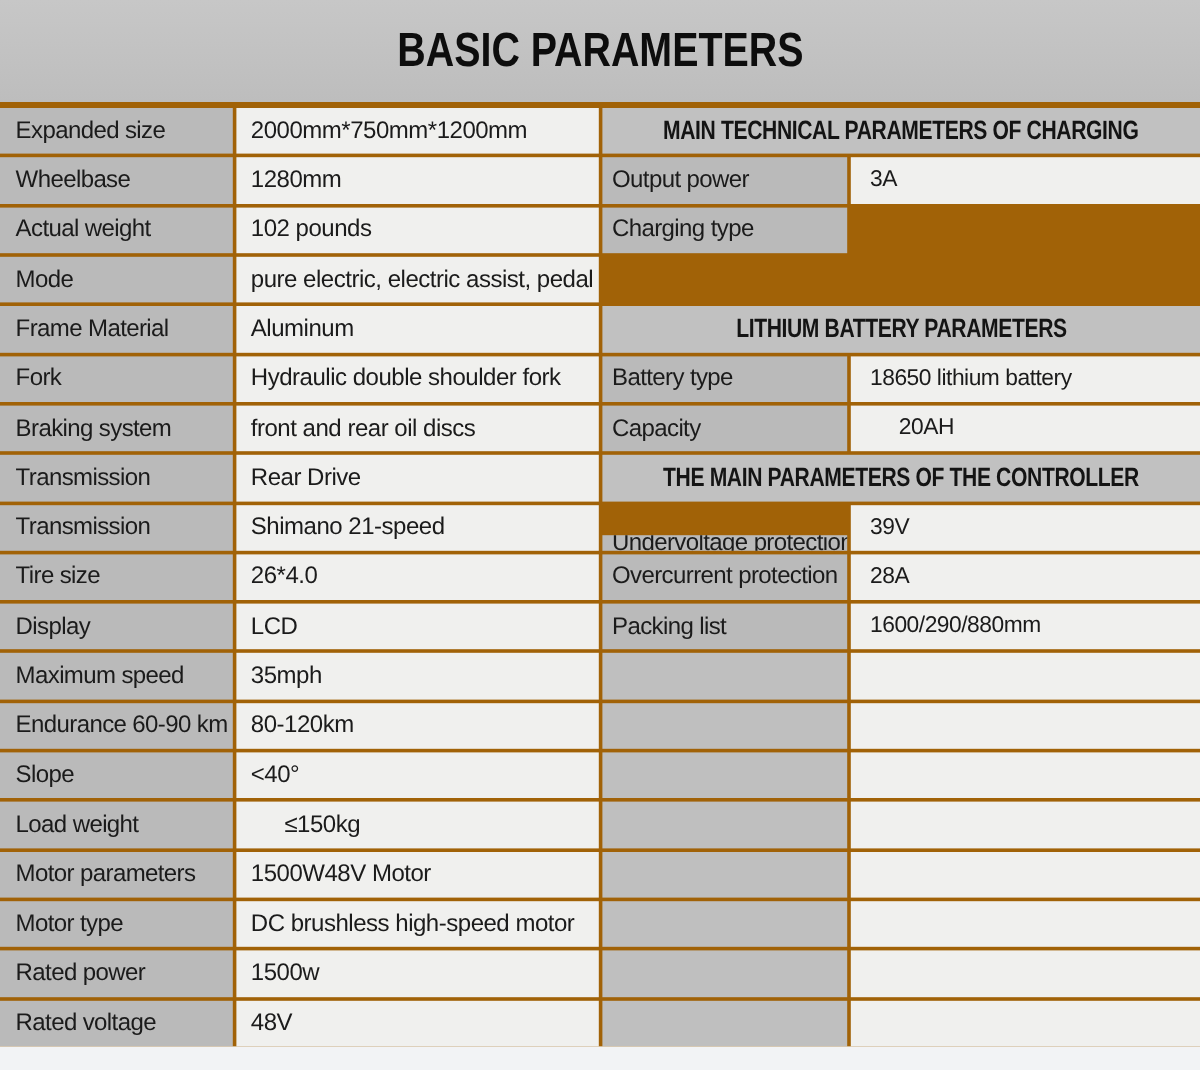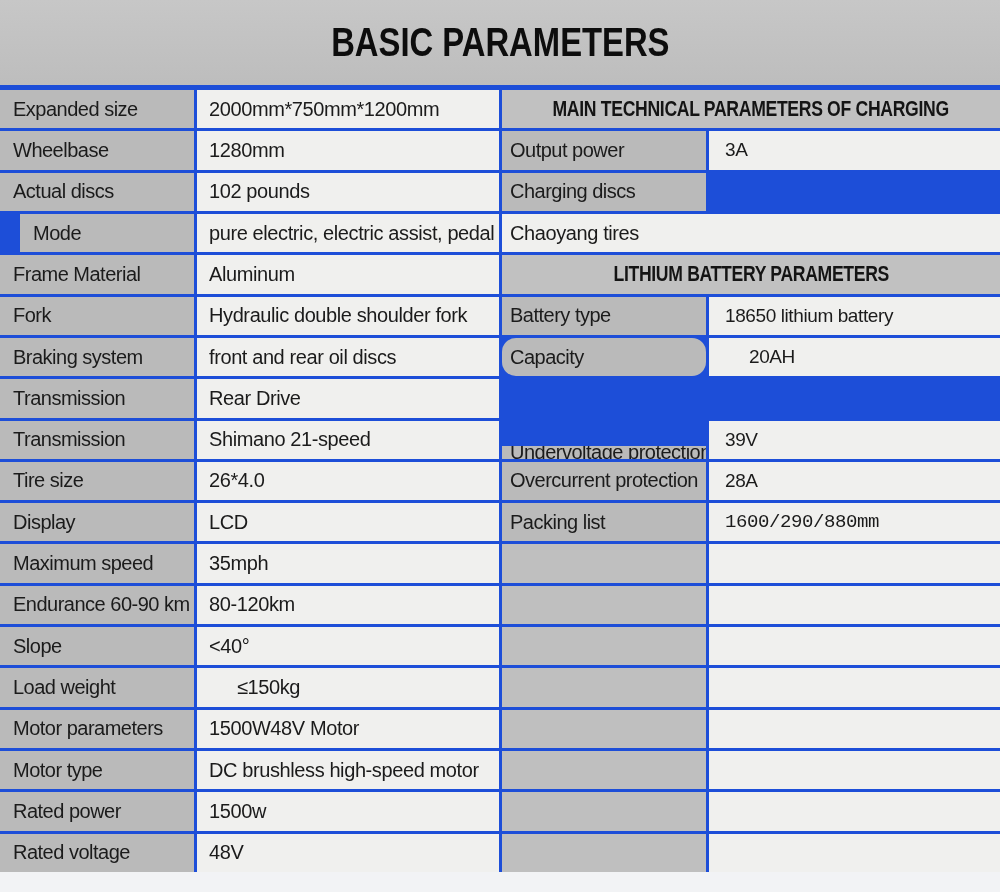--- a/index.html
+++ b/index.html
@@ -1,17 +1,17 @@
 <!DOCTYPE html>
 <html><head>
 <meta charset="utf-8">
 <style>
   html,body{margin:0;padding:0;background:#fff;}
   .page{
-    position:relative;width:1000px;height:892px;background:#1d4ed8;
+    position:relative;width:1000px;height:892px;background:#a16207;
     font-family:"Liberation Sans",sans-serif;color:#1b1b1b;overflow:hidden;
   }
   .title-band{
     position:absolute;top:0;left:0;width:1000px;height:85px;
     background:linear-gradient(180deg,#c7c7c7,#bdbdbd);
     display:flex;align-items:center;justify-content:center;
   }
   .title-text{
     font-size:40px;font-weight:700;letter-spacing:0;
     transform:scaleX(0.82);white-space:nowrap;color:#0d0d0d;
@@ -46,23 +46,23 @@
 
   <div class="title-band">
     <div class="title-text">BASIC PARAMETERS</div>
   </div>
 
   <div class="spec-grid">
       <div class="cell label-cell" style="grid-area: 1 / 1;">Expanded size</div>
       <div class="cell value-cell" style="grid-area: 1 / 2;">2000mm*750mm*1200mm</div>
       <div class="cell label-cell" style="grid-area: 2 / 1;">Wheelbase</div>
       <div class="cell value-cell" style="grid-area: 2 / 2;">1280mm</div>
-      <div class="cell label-cell" style="grid-area: 3 / 1;">Actual discs</div>
+      <div class="cell label-cell" style="grid-area: 3 / 1;">Actual weight</div>
       <div class="cell value-cell" style="grid-area: 3 / 2;">102 pounds</div>
-      <div class="cell label-cell" style="grid-area: 4 / 1; margin-left: 20px;">Mode</div>
+      <div class="cell label-cell" style="grid-area: 4 / 1;">Mode</div>
       <div class="cell value-cell" style="grid-area: 4 / 2;">pure electric, electric assist, pedal</div>
       <div class="cell label-cell" style="grid-area: 5 / 1;">Frame Material</div>
       <div class="cell value-cell" style="grid-area: 5 / 2;">Aluminum</div>
       <div class="cell label-cell" style="grid-area: 6 / 1;">Fork</div>
       <div class="cell value-cell" style="grid-area: 6 / 2;">Hydraulic double shoulder fork</div>
       <div class="cell label-cell" style="grid-area: 7 / 1;">Braking system</div>
       <div class="cell value-cell" style="grid-area: 7 / 2;">front and rear oil discs</div>
       <div class="cell label-cell" style="grid-area: 8 / 1;">Transmission</div>
       <div class="cell value-cell" style="grid-area: 8 / 2;">Rear Drive</div>
       <div class="cell label-cell" style="grid-area: 9 / 1;">Transmission</div>
@@ -85,35 +85,37 @@
       <div class="cell value-cell" style="grid-area: 17 / 2;">DC brushless high-speed motor</div>
       <div class="cell label-cell" style="grid-area: 18 / 1;">Rated power</div>
       <div class="cell value-cell" style="grid-area: 18 / 2;">1500w</div>
       <div class="cell label-cell" style="grid-area: 19 / 1;">Rated voltage</div>
       <div class="cell value-cell" style="grid-area: 19 / 2;">48V</div>
       <div class="cell header-cell" style="grid-area: 1 / 3 / auto / 5;">
         <span class="header-text">MAIN TECHNICAL PARAMETERS OF CHARGING</span>
       </div>
       <div class="cell label-cell right-label" style="grid-area: 2 / 3;">Output power</div>
       <div class="cell value-cell right-value" style="grid-area: 2 / 4;">3A</div>
-      <div class="cell label-cell right-label" style="grid-area: 3 / 3;">Charging discs</div>
-      <div class="cell note-cell" style="grid-area: 4 / 3 / auto / 5;">Chaoyang tires</div>
+      <div class="cell label-cell right-label" style="grid-area: 3 / 3;">Charging type</div>
       <div class="cell label-cell right-label" style="grid-area: 6 / 3;">Battery type</div>
       <div class="cell header-cell" style="grid-area: 5 / 3 / auto / 5;">
         <span class="header-text">LITHIUM BATTERY PARAMETERS</span>
       </div>
       <div class="cell value-cell right-value" style="grid-area: 6 / 4;">18650 lithium battery</div>
-      <div class="cell label-cell right-label" style="grid-area: 7 / 3; border-radius: 14px;">Capacity</div>
+      <div class="cell label-cell right-label" style="grid-area: 7 / 3;">Capacity</div>
       <div class="cell value-cell right-value" style="grid-area: 7 / 4; padding-left: 40px;">20AH</div>
+      <div class="cell header-cell" style="grid-area: 8 / 3 / auto / 5;">
+        <span class="header-text">THE MAIN PARAMETERS OF THE CONTROLLER</span>
+      </div>
       <div class="cell label-cell right-label" style="grid-area: 9 / 3; margin-top: 25px;">Undervoltage protection</div>
       <div class="cell value-cell right-value" style="grid-area: 9 / 4;">39V</div>
       <div class="cell label-cell right-label" style="grid-area: 10 / 3;">Overcurrent protection</div>
       <div class="cell value-cell right-value" style="grid-area: 10 / 4;">28A</div>
       <div class="cell label-cell right-label" style="grid-area: 11 / 3;">Packing list</div>
-      <div class="cell value-cell right-value" style="grid-area: 11 / 4; font-family: Liberation Mono, monospace;">1600/290/880mm</div>
+      <div class="cell value-cell right-value" style="grid-area: 11 / 4;">1600/290/880mm</div>
       <div class="cell empty-cell" style="grid-area: 12 / 3;"></div>
       <div class="cell empty-value" style="grid-area: 12 / 4;"></div>
       <div class="cell empty-cell" style="grid-area: 13 / 3;"></div>
       <div class="cell empty-value" style="grid-area: 13 / 4;"></div>
       <div class="cell empty-cell" style="grid-area: 14 / 3;"></div>
       <div class="cell empty-value" style="grid-area: 14 / 4;"></div>
       <div class="cell empty-cell" style="grid-area: 15 / 3;"></div>
       <div class="cell empty-value" style="grid-area: 15 / 4;"></div>
       <div class="cell empty-cell" style="grid-area: 16 / 3;"></div>
       <div class="cell empty-value" style="grid-area: 16 / 4;"></div>

